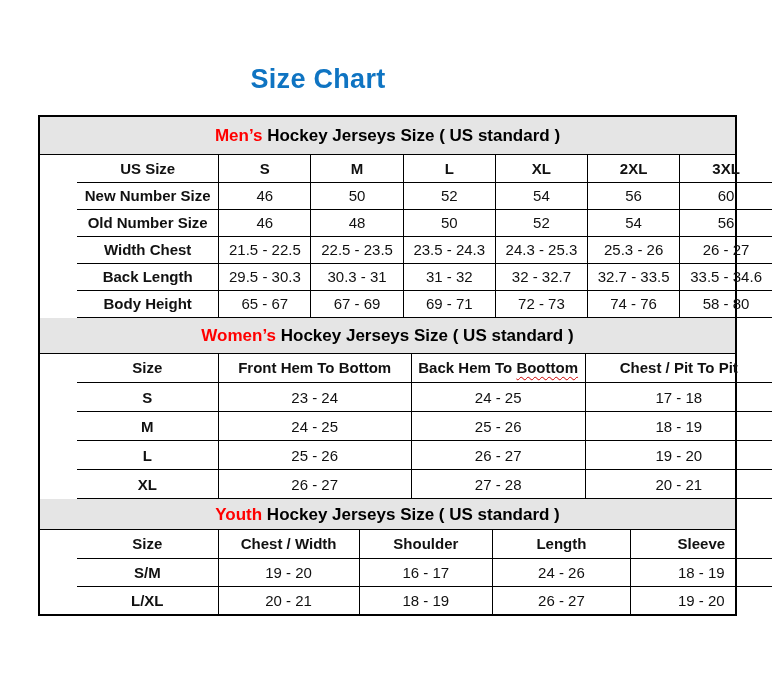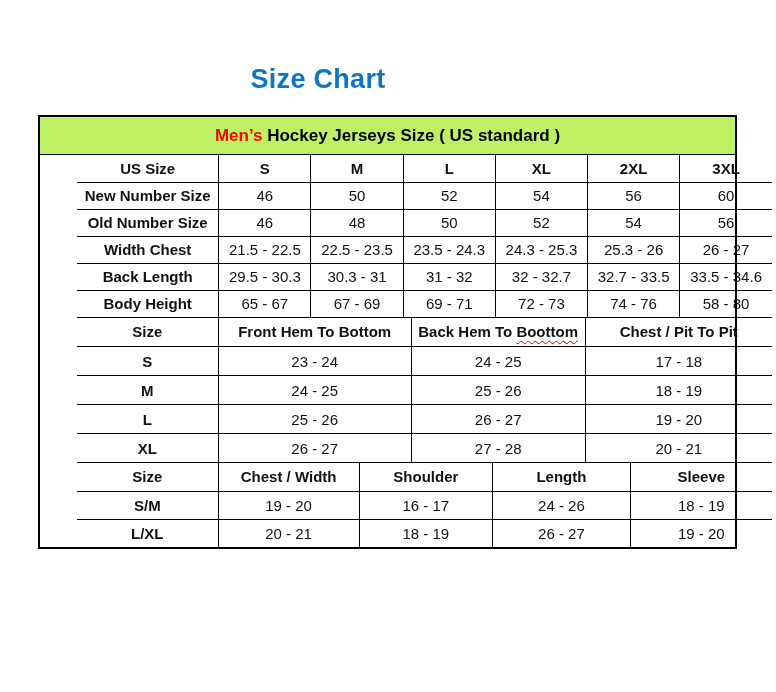--- a/index.html
+++ b/index.html
@@ -22,21 +22,21 @@
   }
 
   .chart-box {
     width: 699px;
     margin: 20px 0 0 38px;
     border: 2px solid #000000;
     background: #ffffff;
   }
 
   .banner {
-    background: #bef264;
+    background: #e5e5e5;
     border-bottom: 1px solid #000000;
     text-align: center;
     font-weight: bold;
     font-size: 17px;
     color: #000000;
   }
   .banner-mens  { height: 38px; line-height: 38px; }
   .banner-womens{ height: 36px; line-height: 36px; }
   .banner-youth { height: 31px; line-height: 31px; }
   .banner .hl { color: #FF0000; }
@@ -162,20 +162,24 @@
         <td>65 - 67</td>
         <td>67 - 69</td>
         <td>69 - 71</td>
         <td>72 - 73</td>
         <td>74 - 76</td>
         <td>58 - 80</td>
       </tr>
     </tbody>
       </table>
 
+    <div class="banner banner-womens">
+      <span class="hl">Women’s</span>
+      <span>Hockey Jerseys Size ( US standard )</span>
+    </div>
     <table class="size-table womens">
       <colgroup>
           <col class="w0">
           <col class="w1">
           <col class="w2">
           <col class="w3">
         </colgroup>
       <tbody>
           <tr>
         <th>Size</th>
@@ -203,20 +207,24 @@
       </tr>
       <tr>
         <td class="rowlabel">XL</td>
         <td>26 - 27</td>
         <td>27 - 28</td>
         <td>20 - 21</td>
       </tr>
     </tbody>
       </table>
 
+    <div class="banner banner-youth">
+      <span class="hl">Youth</span>
+      <span>Hockey Jerseys Size ( US standard )</span>
+    </div>
     <table class="size-table youth last">
       <colgroup>
           <col class="y0">
           <col class="y1">
           <col class="y2">
           <col class="y3">
           <col class="y4">
         </colgroup>
       <tbody>
           <tr>

